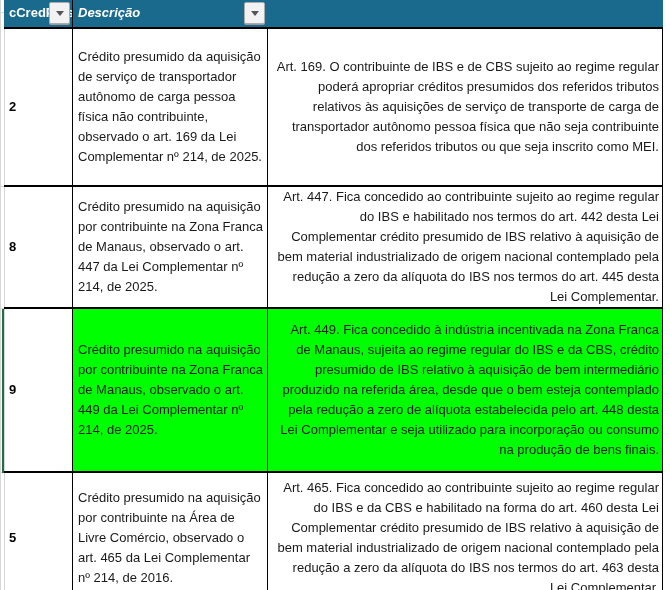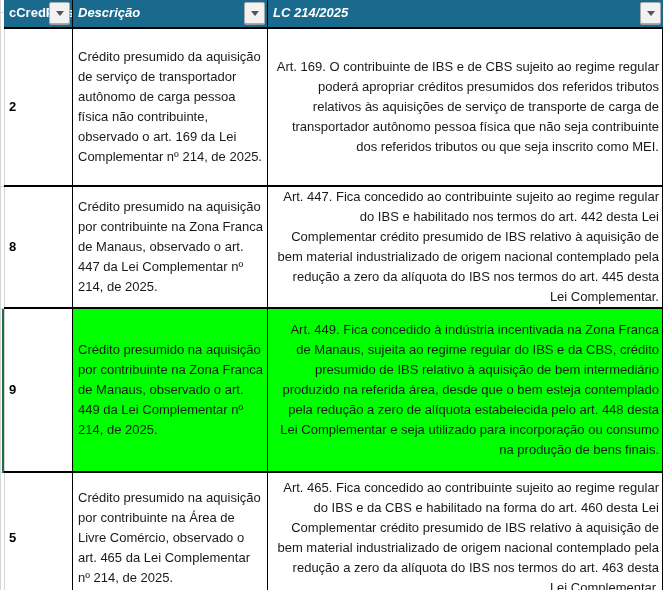--- a/index.html
+++ b/index.html
@@ -74,26 +74,20 @@
         <button class="filter-btn">
           <span class="tri"></span>
         </button>
       </div>
       <div class="th c-desc">
         <span class="th-label">Descrição</span>
         <button class="filter-btn">
           <span class="tri"></span>
         </button>
       </div>
-      <div class="th c-lc">
-        <span class="th-label">LC 214/2025</span>
-        <button class="filter-btn">
-          <span class="tri"></span>
-        </button>
-      </div>
     </div>
 
     <div class="tr r0">
       <div class="td td-code">
         <span>2</span>
       </div>
       <div class="td td-desc">
         <span>Crédito presumido da aquisição de serviço de transportador autônomo de carga pessoa física não contribuinte, observado o art. 169 da Lei Complementar nº 214, de 2025.</span>
       </div>
       <div class="td td-lc">
@@ -123,21 +117,21 @@
       <div class="td td-lc">
         <span>Art. 449. Fica concedido à indústria incentivada na Zona Franca de Manaus, sujeita ao regime regular do IBS e da CBS, crédito presumido de IBS relativo à aquisição de bem intermediário produzido na referida área, desde que o bem esteja contemplado pela redução a zero de alíquota estabelecida pelo art. 448 desta Lei Complementar e seja utilizado para incorporação ou consumo na produção de bens finais.</span>
       </div>
     </div>
 
     <div class="tr r3">
       <div class="td td-code">
         <span>5</span>
       </div>
       <div class="td td-desc">
-        <span>Crédito presumido na aquisição por contribuinte na Área de Livre Comércio, observado o art. 465 da Lei Complementar nº 214, de 2025.</span>
+        <span>Crédito presumido na aquisição por contribuinte na Área de Livre Comércio, observado o art. 465 da Lei Complementar nº 214, de 2016.</span>
       </div>
       <div class="td td-lc">
         <span>Art. 465. Fica concedido ao contribuinte sujeito ao regime regular do IBS e da CBS e habilitado na forma do art. 460 desta Lei Complementar crédito presumido de IBS relativo à aquisição de bem material industrializado de origem nacional contemplado pela redução a zero da alíquota do IBS nos termos do art. 463 desta Lei Complementar.</span>
       </div>
     </div>
 
   </div>
 </div>
 
 </body></html>

